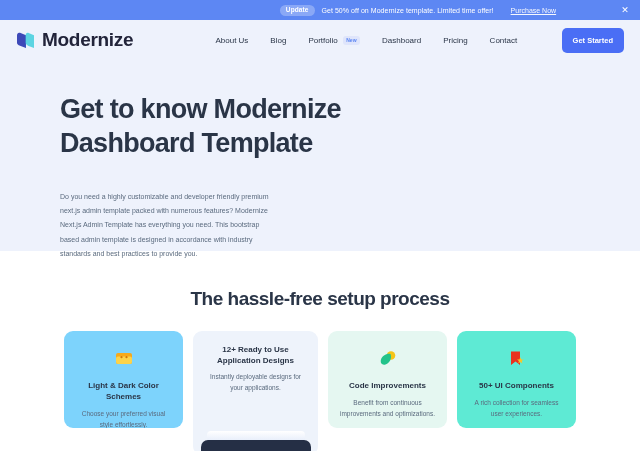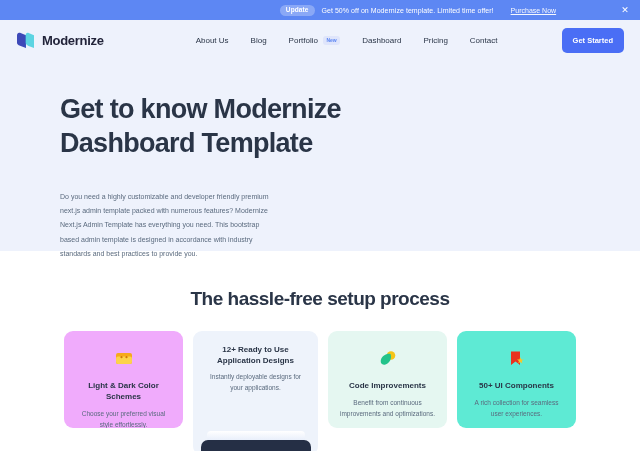--- a/index.html
+++ b/index.html
@@ -75,21 +75,21 @@
   
   .nav {
     position: absolute; top: 0; left: 0;
     width: 640px; height: 40px;
     display: flex; align-items: center;
     padding: 0 16px;
   }
   .brand { display: flex; align-items: center; gap: 7px; }
   .brand-mark { width: 19px; height: 18px; position: relative; }
   .brand-name {
-    font-size: 13px; font-weight: bold;
+    font-size: 19px; font-weight: bold;
     color: #22243a; letter-spacing: -.3px;
   }
   .nav-links {
     display: flex; align-items: center; gap: 22px;
     margin-left: auto; margin-right: auto;
     padding-left: 60px;
   }
   .nav-link {
     font-size: 8px; color: #2a3547;
     white-space: nowrap; cursor: pointer;
@@ -164,21 +164,21 @@
   }
   .card {
     position: relative;
     border-radius: 9px;
     padding: 16px 12px 14px;
     text-align: center;
     overflow: hidden;
   }
   .card-sm { width: 119px; height: 97px; }
   .card-lg { width: 125px; height: 124px; padding-top: 13px; }
-  .card-1 { background: #f0abfc; }
+  .card-1 { background: #7dd3fc; }
   .card-2 { background: #eef3fb; }
   .card-3 { background: #e5f7f1; }
   .card-4 { background: #5eead4; }
 
   .card-icon { height: 22px; margin-bottom: 11px; display: flex; align-items: center; justify-content: center; }
   .card-title {
     font-size: 8px; font-weight: bold;
     color: #2a3547; line-height: 1.4;
     margin-bottom: 7px;
   }

